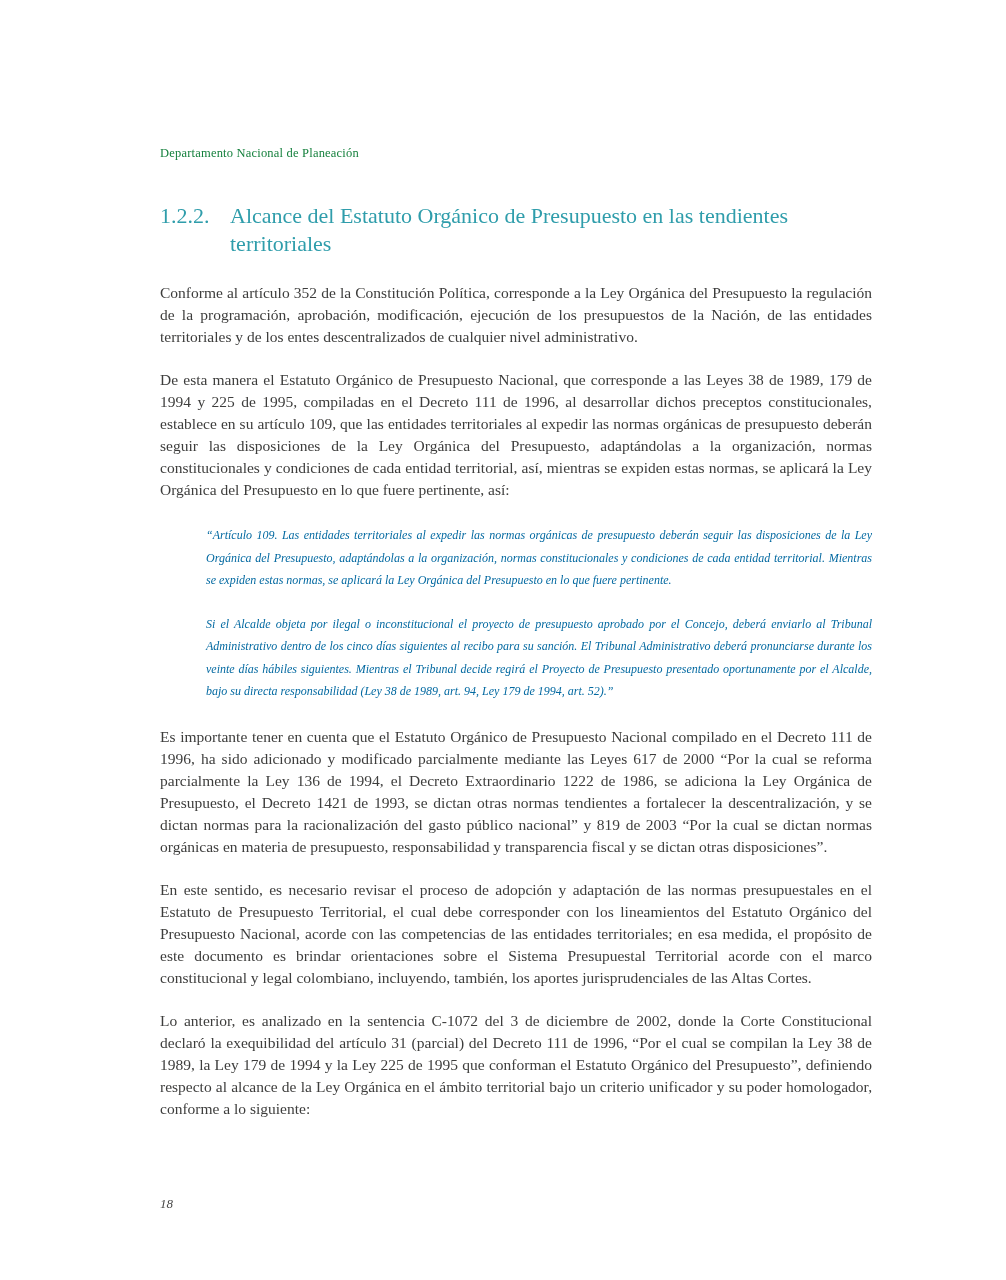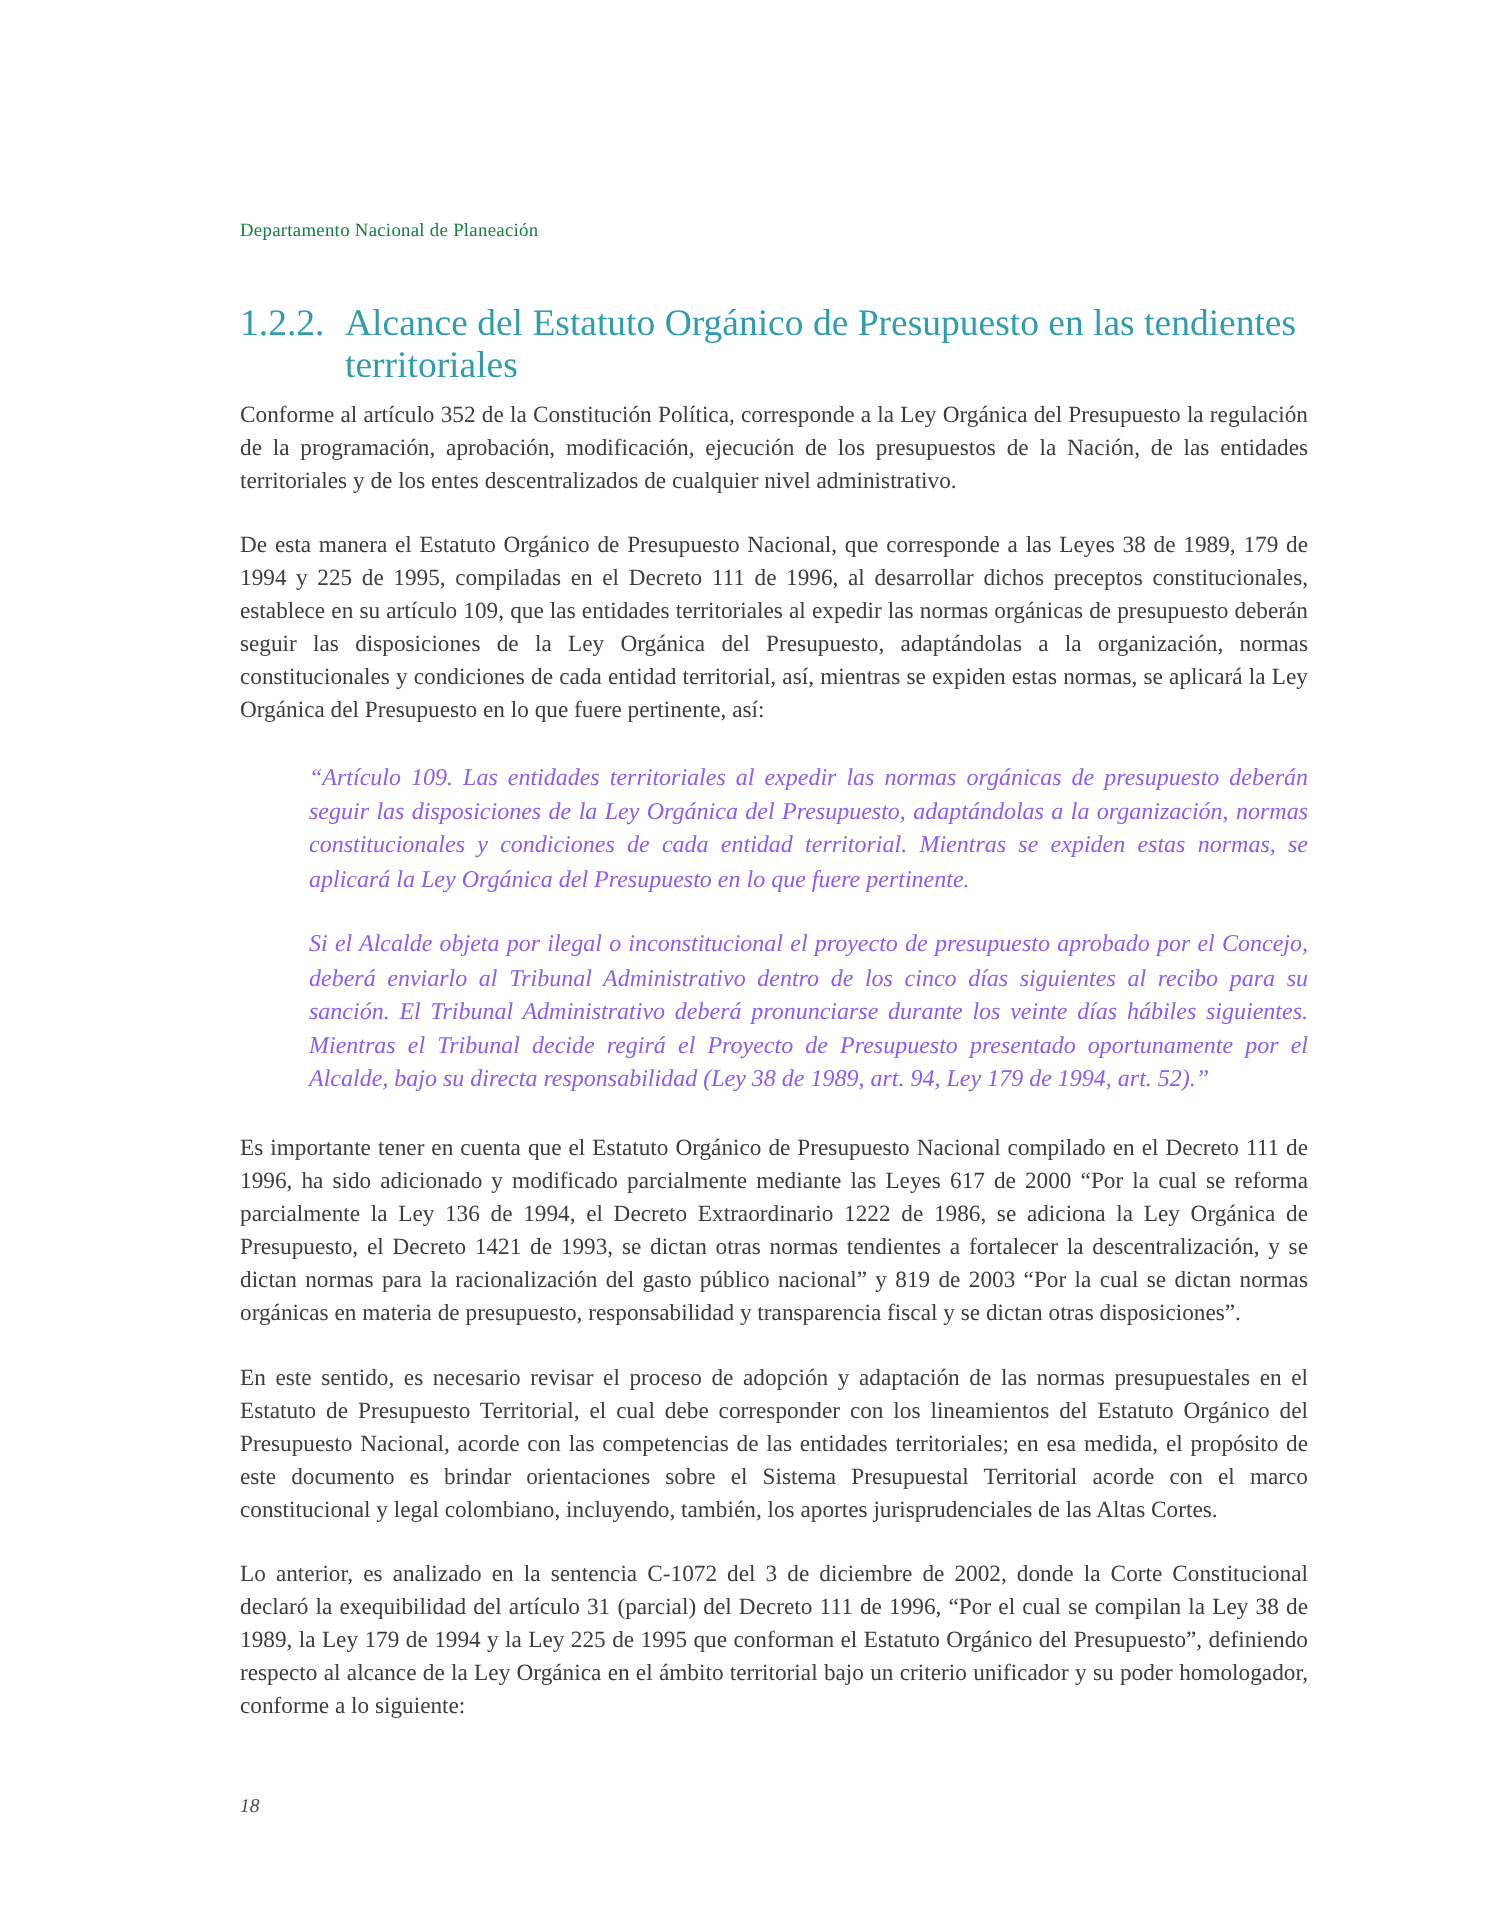--- a/index.html
+++ b/index.html
@@ -22,45 +22,45 @@
   .doc-header {
     padding-top: 146px;
     font-size: 12.5px;
     letter-spacing: 0.2px;
     color: #15803d;
   }
   .section-heading {
     display: flex;
     margin-top: 41px;
     color: #2f9dab;
-    font-size: 25px;
+    font-size: 22px;
     line-height: 28px;
   }
   .section-number {
     flex: 0 0 70px;
   }
   .section-title {
     flex: 1 1 auto;
   }
   .body-copy {
-    margin-top: 8px;
+    margin-top: 24px;
   }
   .body-para {
     margin: 0 0 21px 0;
     font-size: 15.5px;
     line-height: 22px;
     text-align: justify;
   }
   .quote-para {
     margin: 0 0 21px 46px;
-    font-size: 16px;
+    font-size: 12px;
     line-height: 22.5px;
     font-style: italic;
     text-align: justify;
-    color: #8b5cf6;
+    color: #0369a1;
   }
   .quote-block {
     padding-top: 2px;
     padding-bottom: 2px;
   }
   .page-number {
     position: absolute;
     left: 160px;
     top: 1196px;
     font-size: 13px;

